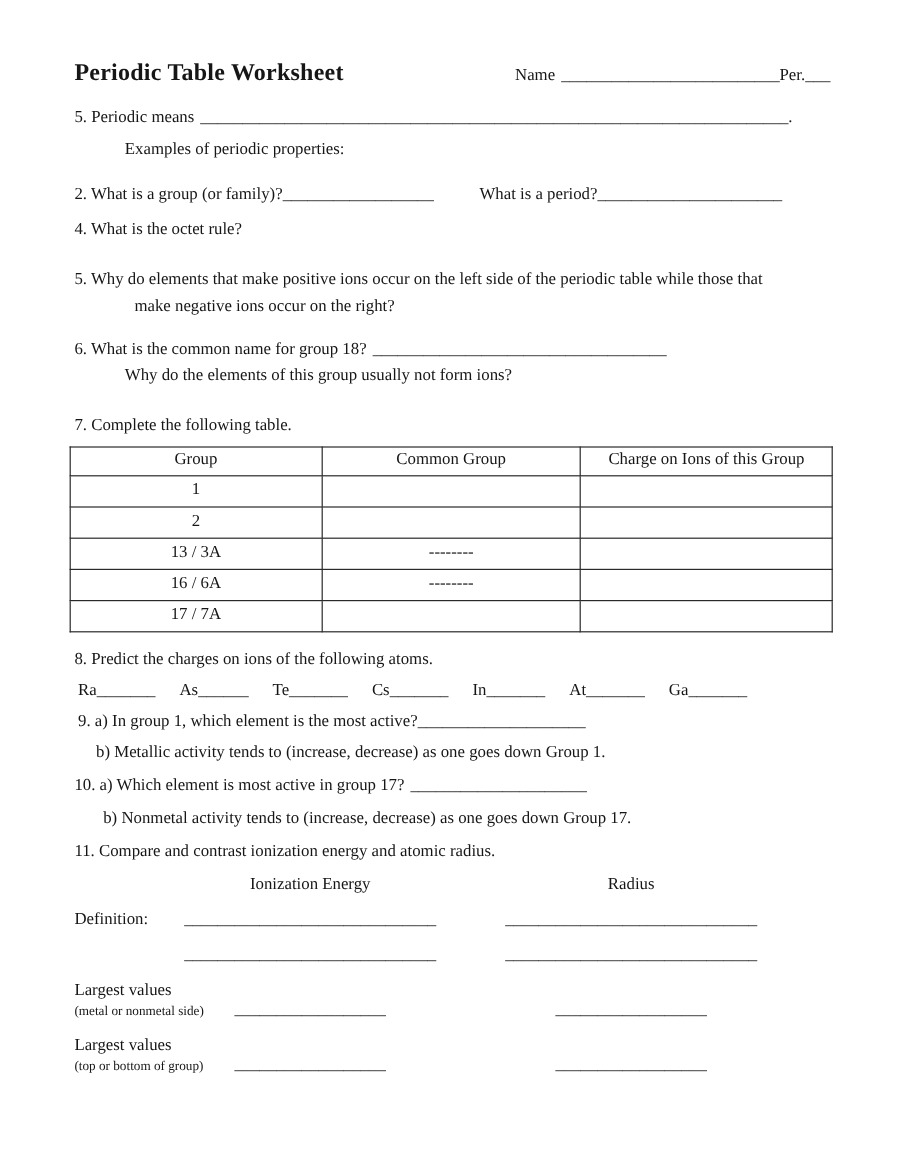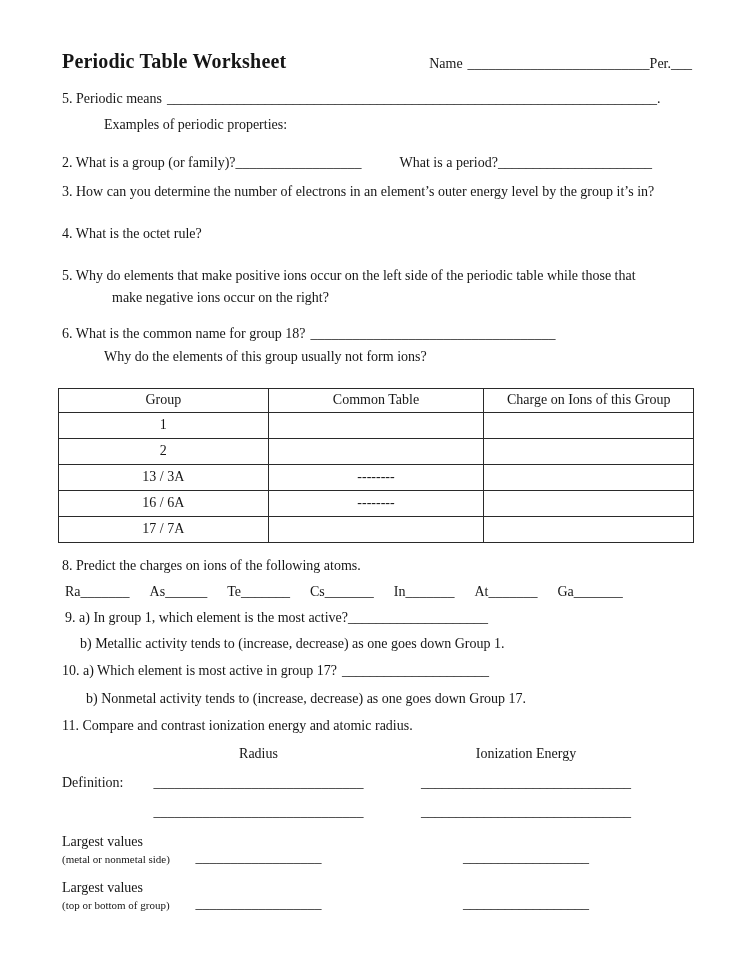--- a/index.html
+++ b/index.html
@@ -72,47 +72,47 @@
 
   <div class="line row-q1">
     <span class="lbl-gap">5. Periodic means</span><span>______________________________________________________________________</span><span>.</span>
   </div>
   <div class="line row-ex">Examples of periodic properties:</div>
 
   <div class="line row-q2">
     <span>2. What is a group (or family)?</span><span>__________________</span><span class="q2b"><span>What is a period?</span><span>______________________</span></span>
   </div>
 
-  <div class="line row-q3">3. How can you determine the number of electrons in an element’s outer energy level by the group it’s in?</div>
 
   <div class="line row-q4">4. What is the octet rule?</div>
 
   <div class="row-q5">
     <div class="line l1">5. Why do elements that make positive ions occur on the left side of the periodic table while those that</div>
     <div class="line l2">make negative ions occur on the right?</div>
   </div>
 
   <div class="row-q6">
     <div class="line l1">
       <span>6. What is the common name for group 18?</span><span class="gap-l">___________________________________</span>
     </div>
     <div class="line l2">Why do the elements of this group usually not form ions?</div>
   </div>
 
+  <div class="line row-q7label">7. Complete the following table.</div>
 
   <table class="q7-table">
     <colgroup>
         <col style="width:33%">
         <col style="width:34%">
         <col style="width:33%">
       </colgroup>
     <thead>
       <tr>
         <th>Group</th>
-        <th>Common Table</th>
+        <th>Common Group</th>
         <th>Charge on Ions of this Group</th>
       </tr>
     </thead>
     <tbody>
       <tr>
         <td>1</td>
         <td></td>
         <td></td>
       </tr>
       <tr>
@@ -157,22 +157,22 @@
 
   <div class="line row-q10a">
     <span>10. a) Which element is most active in group 17?</span><span class="gap-l">_____________________</span>
   </div>
   <div class="line row-q10b">b) Nonmetal activity tends to (increase, decrease) as one goes down Group 17.</div>
 
   <div class="line row-q11">11. Compare and contrast ionization energy and atomic radius.</div>
 
   <div class="q11-grid">
     <span></span>
+    <span class="c">Ionization Energy</span>
     <span class="c">Radius</span>
-    <span class="c">Ionization Energy</span>
 
     <span class="nw">Definition:</span>
     <span class="c">______________________________</span>
     <span class="c">______________________________</span>
 
     <span></span>
     <span class="c">______________________________</span>
     <span class="c">______________________________</span>
 
     <span class="lv-block nw">

